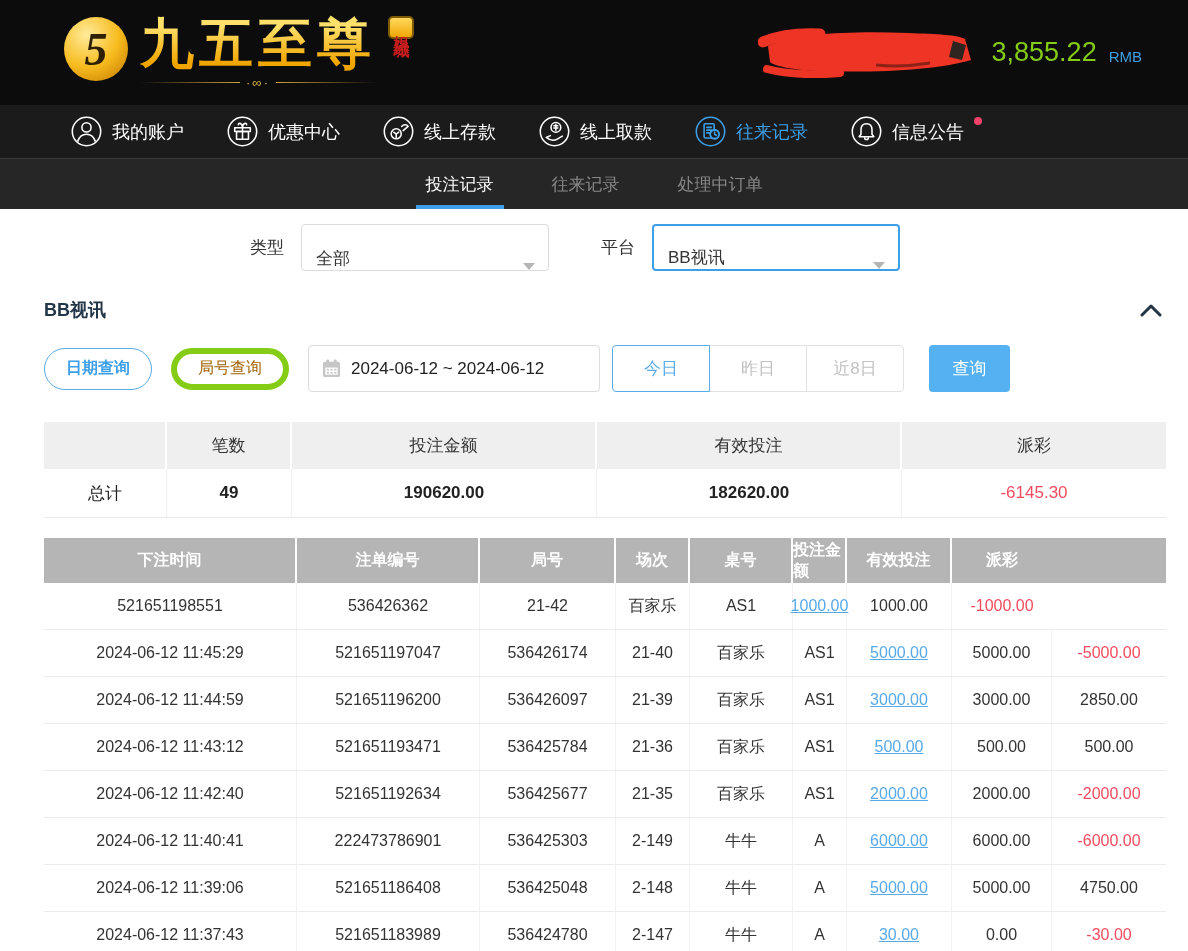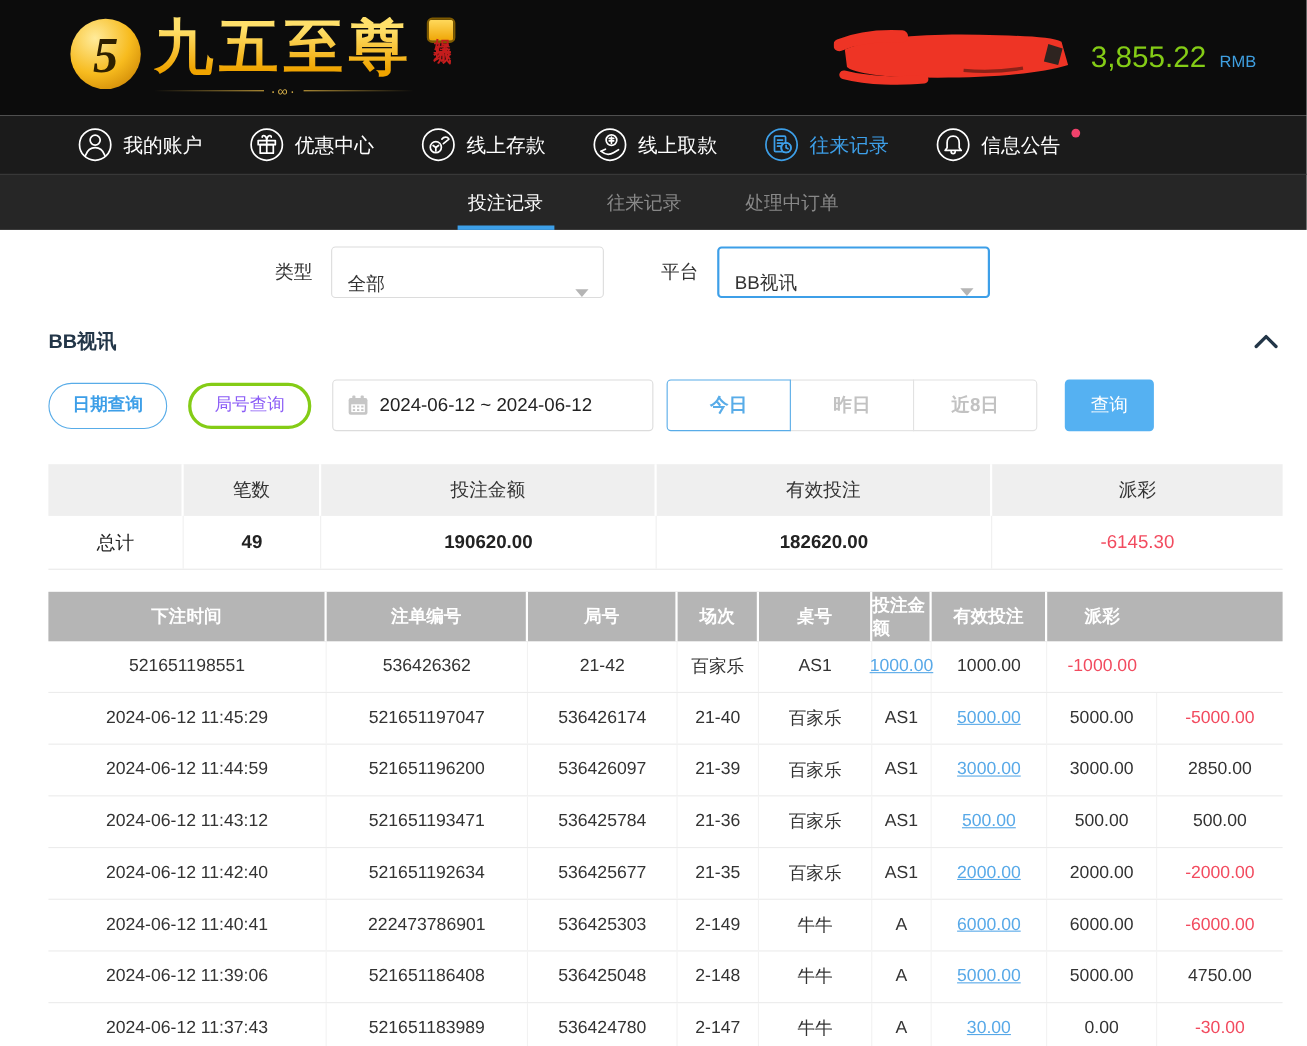--- a/index.html
+++ b/index.html
@@ -65,28 +65,28 @@
   .section-row { display:flex; align-items:center; justify-content:space-between;
     margin:27px 26px 0 44px; }
   .section-title { font-size:18px; font-weight:bold; color:#233648; }
   .collapse-btn { cursor:pointer; display:flex; align-items:center; }
 
   
   .query-row { display:flex; align-items:center; margin:23px 22px 0 44px; }
   .pill { height:42px; padding:0 21px; border-radius:21px; display:flex; align-items:center;
     font-size:16px; background:#fff; cursor:pointer; }
   .pill.active { border:1px solid #58ace8; color:#3d9fe8; font-weight:bold; }
-  .pill.inactive { border:3px solid #84cc16; color:#8b5cf6; margin-left:19px;text-align:right; }
+  .pill.inactive { border:6px solid #84cc16; color:#a16207; margin-left:19px;text-align:right; }
   .date-box { margin-left:19px; width:292px; height:47px; border:1px solid #dcdcdc;
     border-radius:4px; display:flex; align-items:center; padding:0 13px; gap:10px; cursor:pointer; }
   .date-text { font-size:17px; color:#222; }
   .segmented { display:flex; margin-left:12px; }
-  .seg { width:113px; height:47px; display:flex; align-items:center; justify-content:center;
+  .seg { width:98px; height:47px; display:flex; align-items:center; justify-content:center;
     font-size:17px; border:1px solid #e2e2e2; color:#c2c2c2; background:#fff;
-    cursor:pointer; position:relative;font-weight:bold; }
+    cursor:pointer; position:relative; }
   .seg + .seg { margin-left:-1px; }
   .seg:first-child { border-radius:4px 0 0 4px; }
   .seg:last-child { border-radius:0 4px 4px 0; }
   .seg.active { border-color:#58ace8; color:#58ace8; z-index:2; }
   .search-btn { margin-left:25px; width:81px; height:47px; background:#55b1f2; color:#fff;
     font-size:17px; border:none; border-radius:4px; cursor:pointer; }
 
   
   .summary { margin:30px 22px 0 44px; }
   .sum-head, .sum-body { display:grid; grid-template-columns:123px 125px 305px 305px 264px; }

